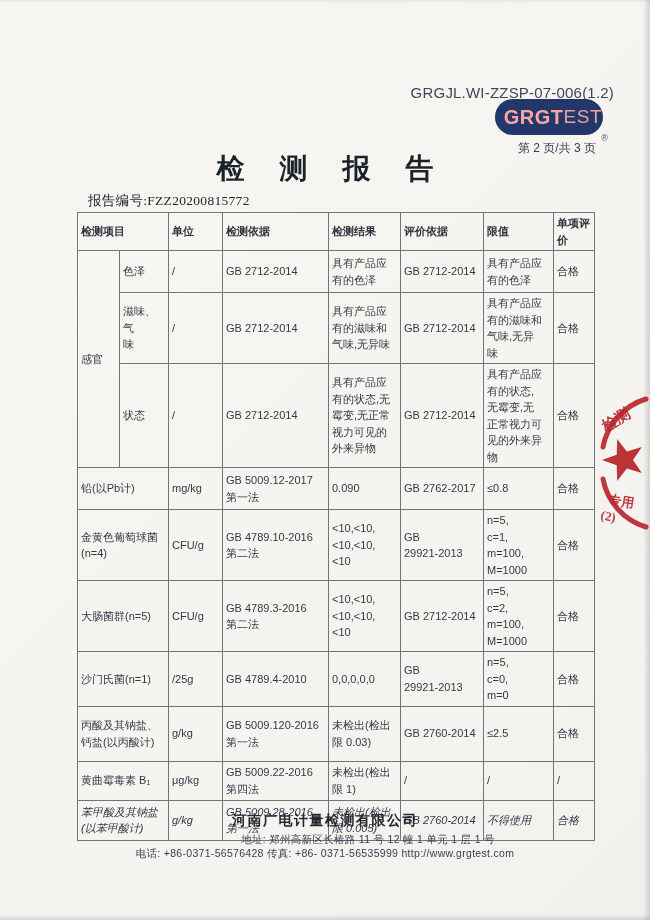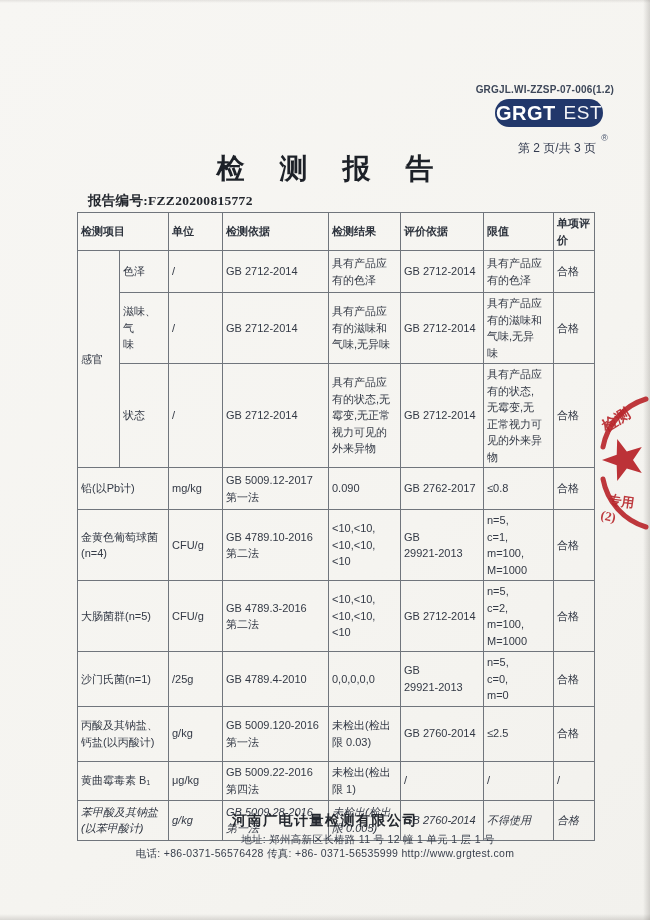--- a/index.html
+++ b/index.html
@@ -9,36 +9,36 @@
     font-family:"Liberation Sans","DejaVu Sans",sans-serif;
     color:#2e3440;
   }
   .edge-right{position:absolute;top:0;right:0;width:7px;height:100%;
     background:linear-gradient(to right,rgba(0,0,0,0),rgba(90,85,80,.22));}
   .edge-bottom{position:absolute;bottom:0;left:0;width:100%;height:6px;
     background:linear-gradient(to bottom,rgba(0,0,0,0),rgba(90,85,80,.18));}
   .edge-top{position:absolute;top:0;left:0;width:100%;height:3px;
     background:linear-gradient(to bottom,rgba(90,85,80,.12),rgba(0,0,0,0));}
 
-  .doc-code{position:absolute;top:84px;right:36px;font-size:10px;
-    color:#3d4759;letter-spacing:.2px;font-weight:bold;}
-  .logo{position:absolute;top:100px;right:48px;width:106px;height:26px;
+  .doc-code{position:absolute;top:84px;right:36px;font-size:15px;
+    color:#3d4759;letter-spacing:.2px;}
+  .logo{position:absolute;top:100px;right:48px;width:106px;height:34px;
     background:#22386b;border-radius:17px;display:flex;align-items:center;
-    justify-content:space-between;color:#ffffff;box-shadow:0 0 0 1px #22386b;}
+    justify-content:flex-end;color:#fca5a5;box-shadow:0 0 0 1px #22386b;}
   .logo .bold{font-weight:800;font-size:20px;letter-spacing:.5px;}
   .logo .light{font-weight:400;font-size:19px;letter-spacing:.5px;opacity:.95;}
   .reg-mark{position:absolute;top:133px;right:42px;font-size:9px;color:#44506a;}
   .page-info{position:absolute;top:140px;right:54px;font-size:12px;color:#333b4f;}
 
   .title{position:absolute;top:150px;left:0;right:0;text-align:center;
     font-family:"Liberation Serif","DejaVu Serif",serif;font-size:28px;
     font-weight:700;letter-spacing:14px;text-indent:14px;color:#1d2128;}
   .report-no{position:absolute;top:192px;left:88px;
     font-family:"Liberation Serif","DejaVu Serif",serif;
-    font-size:13.5px;font-weight:700;color:#23272e;letter-spacing:.3px;}
+    font-size:13.5px;font-weight:400;color:#23272e;letter-spacing:.3px;}
 
   table.report{position:absolute;top:212px;left:77px;width:517px;
     border-collapse:collapse;table-layout:fixed;font-size:11px;
     color:#333945;text-align:left;}
   table.report th,table.report td{
     border:1px solid #70757c;padding:2px 3px;vertical-align:middle;
     white-space:pre-line;line-height:1.5;overflow:hidden;}
   table.report th{font-weight:600;color:#2c323c;}
 
   .company{position:absolute;top:812px;left:0;width:100%;text-align:center;

